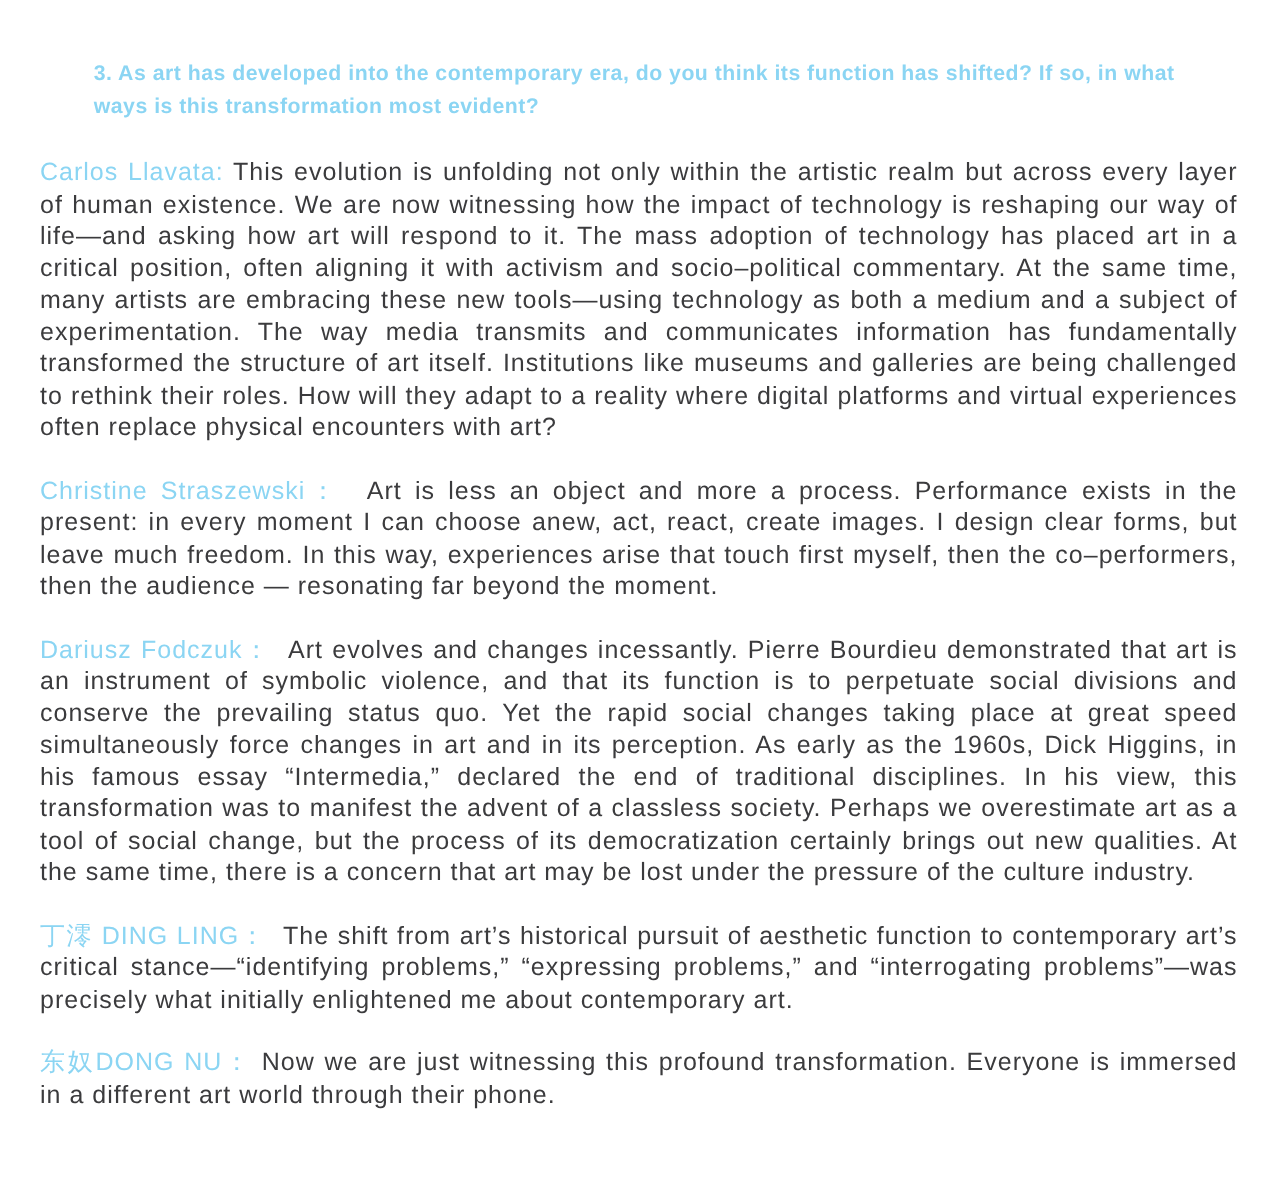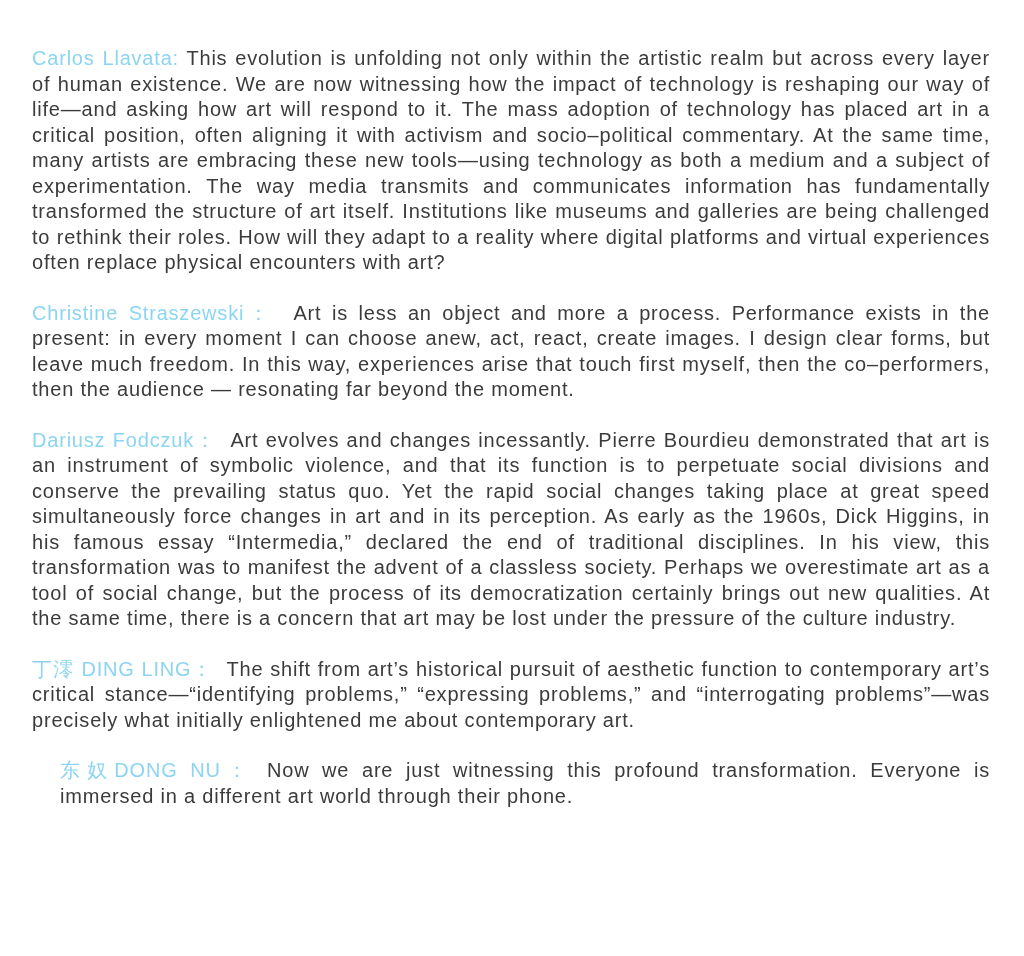--- a/index.html
+++ b/index.html
@@ -34,31 +34,32 @@
   .answer {
     margin: 0 0 25px 0;
     color: var(--text);
     font-size: 20px;
     font-weight: 400;
     line-height: 25.5px;
     letter-spacing: 0.8px;
     text-align: justify;
     text-justify: inter-word;
   }
-  .answer:last-child { margin-bottom: 0; margin-left: 28px; }
+  .answer:last-child { margin-bottom: 0; }
   .speaker {
     color: var(--accent);
     white-space: nowrap;
   }
 </style>
 </head>
 <body>
 
 <div class="page">
 
+  <h2 class="question">3. As art has developed into the contemporary era, do you think its function has shifted? If so, in what ways is this transformation most evident?</h2>
 
   <p class="answer"><span class="speaker">Carlos Llavata:</span> <span>This evolution is unfolding not only within the artistic realm but across every layer of human existence. We are now witnessing how the impact of technology is reshaping our way of life—and asking how art will respond to it. The mass adoption of technology has placed art in a critical position, often aligning it with activism and socio–political commentary. At the same time, many artists are embracing these new tools—using technology as both a medium and a subject of experimentation. The way media transmits and communicates information has fundamentally transformed the structure of art itself. Institutions like museums and galleries are being challenged to rethink their roles. How will they adapt to a reality where digital platforms and virtual experiences often replace physical encounters with art?</span></p>
 
   <p class="answer"><span class="speaker">Christine Straszewski：</span>&nbsp; <span>Art is less an object and more a process. Performance exists in the present: in every moment I can choose anew, act, react, create images. I design clear forms, but leave much freedom. In this way, experiences arise that touch first myself, then the co–performers, then the audience — resonating far beyond the moment.</span></p>
 
   <p class="answer"><span class="speaker">Dariusz Fodczuk：</span>&nbsp; <span>Art evolves and changes incessantly. Pierre Bourdieu demonstrated that art is an instrument of symbolic violence, and that its function is to perpetuate social divisions and conserve the prevailing status quo. Yet the rapid social changes taking place at great speed simultaneously force changes in art and in its perception. As early as the 1960s, Dick Higgins, in his famous essay “Intermedia,” declared the end of traditional disciplines. In his view, this transformation was to manifest the advent of a classless society. Perhaps we overestimate art as a tool of social change, but the process of its democratization certainly brings out new qualities. At the same time, there is a concern that art may be lost under the pressure of the culture industry.</span></p>
 
   <p class="answer"><span class="speaker">丁澪 DING LING：</span>&nbsp; <span>The shift from art’s historical pursuit of aesthetic function to contemporary art’s critical stance—“identifying problems,” “expressing problems,” and “interrogating problems”—was precisely what initially enlightened me about contemporary art.</span></p>
 
   <p class="answer"><span class="speaker">东奴DONG NU：</span> <span>Now we are just witnessing this profound transformation. Everyone is immersed in a different art world through their phone.</span></p>

